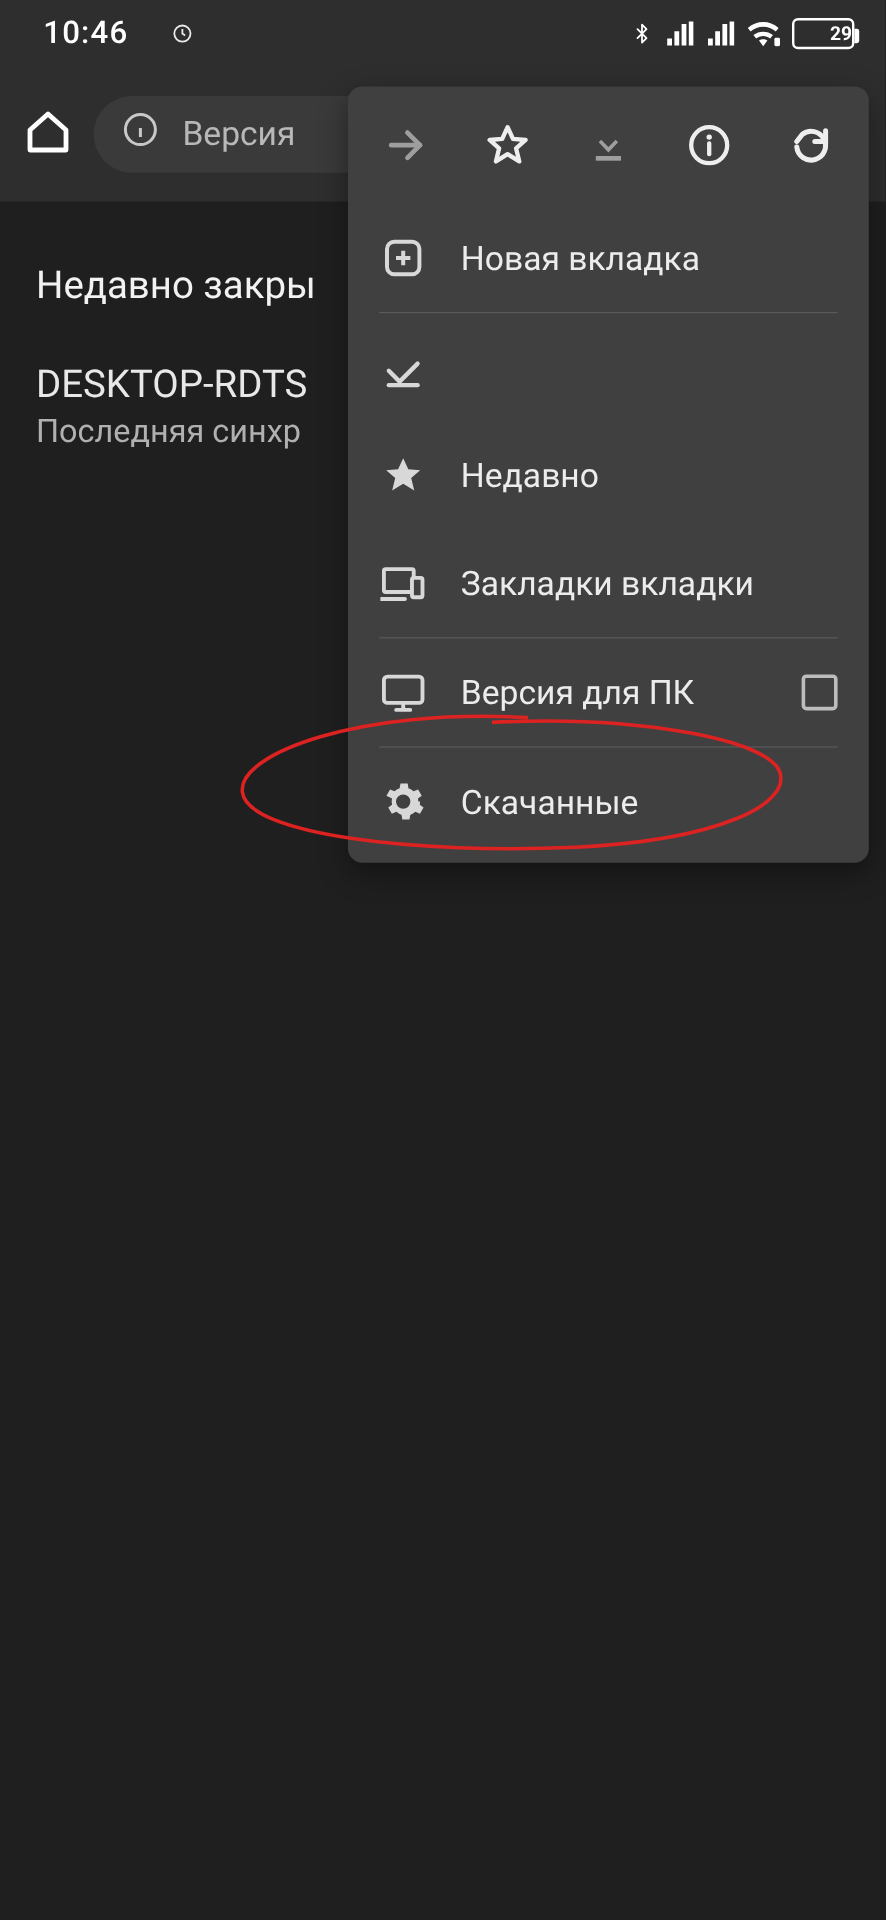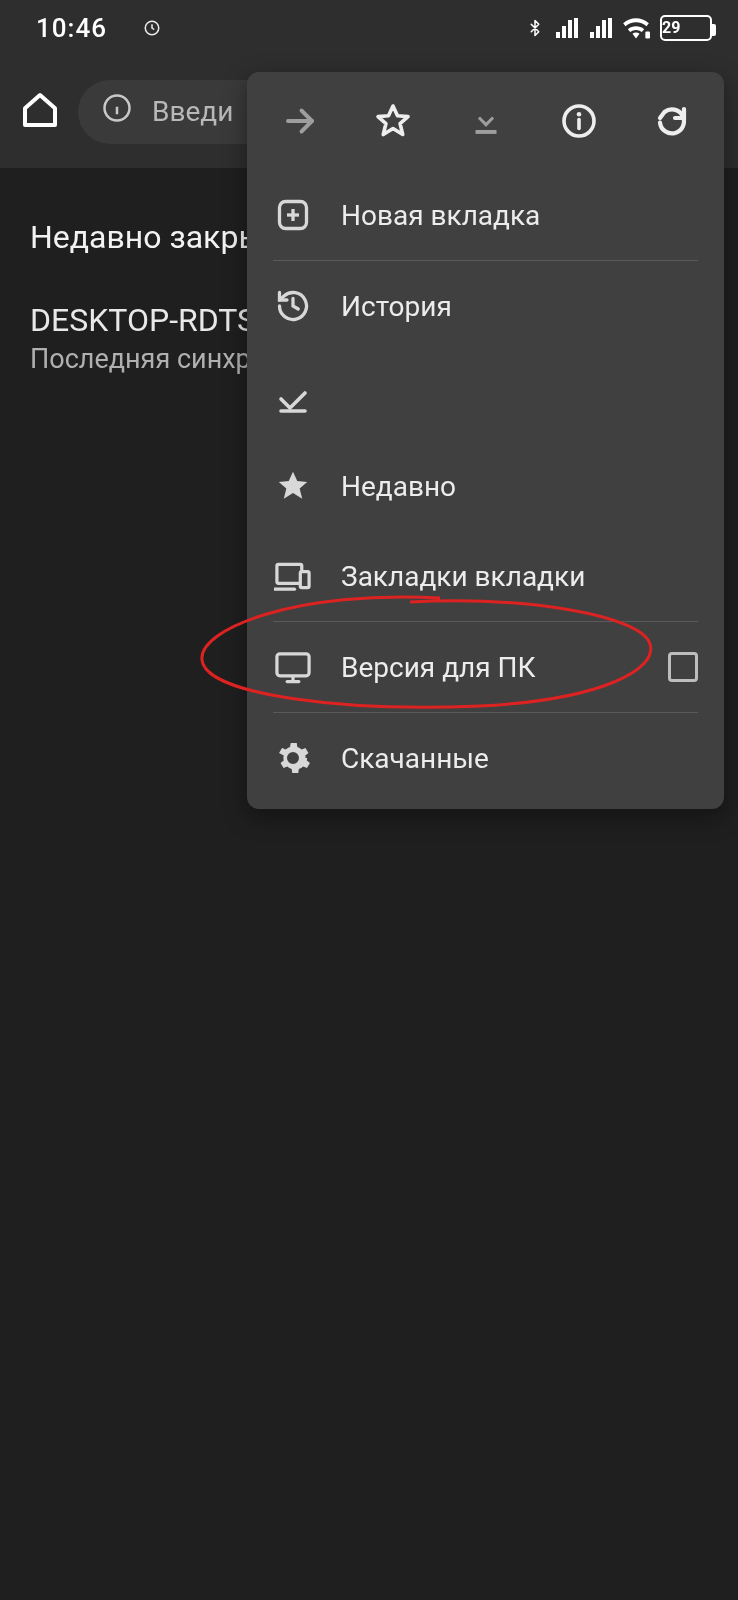--- a/index.html
+++ b/index.html
@@ -73,21 +73,21 @@
   .page .sub {
     font-size:27px;
     color:#b0b0b0;
   }
 
   
   .menu {
     position:absolute;
     top:72px;
     right:14px;
-    width:477px;
+    width:434px;
     background:#404040;
     border-radius:12px;
     box-shadow: 0 8px 24px rgba(0,0,0,.4);
     padding-bottom:6px;
   }
   .menu-toprow {
     height:98px;
     display:flex;
     align-items:center;
     justify-content:space-around;
@@ -131,21 +131,21 @@
 
   
   .annot {
     position:absolute;
     pointer-events:none;
   }
 
   
   .battery {
     width:52px; height:26px; border:2px solid #fff; border-radius:5px;
-    display:flex; align-items:center; justify-content:flex-start;
+    display:flex; align-items:center; justify-content:flex-end;
     font-size:16px; font-weight:700; color:#fff; position:relative;
   }
   .battery::after{
     content:""; position:absolute; right:-6px; top:7px; width:4px; height:12px;
     background:#fff; border-radius:0 2px 2px 0;
   }
 </style>
 </head>
 <body>
 
@@ -192,21 +192,21 @@
     </svg>
   </span>
   <div class="omnibox">
     <span class="info-i">
       <svg width="30" height="30" viewBox="0 0 24 24" fill="none" stroke="#c8c8c8" stroke-width="2">
         <circle cx="12" cy="12" r="10"></circle>
           <line x1="12" y1="8" x2="12" y2="8"></line>
           <line x1="12" y1="11" x2="12" y2="17"></line>
       </svg>
     </span>
-    <span>Введи</span>
+    <span>Версия</span>
   </div>
 </div>
 
 <div class="page">
   <div class="h1">Недавно закры</div>
   <div class="device">DESKTOP-RDTS</div>
   <div class="sub">Последняя синхр</div>
 </div>
 
 <div class="menu">
@@ -250,30 +250,20 @@
           <line x1="12" y1="8" x2="12" y2="16"></line>
           <line x1="8" y1="12" x2="16" y2="12"></line>
       </svg>
     </span>
     <span class="txt">Новая вкладка</span>
   </div>
 
 
   <hr>
 
-  <div class="m-item">
-    <span class="micon">
-      <svg width="36" height="36" viewBox="0 0 24 24" fill="none" stroke="#d8d8d8" stroke-width="2.2" stroke-linecap="round">
-        <path d="M3 12a9 9 0 1 0 3-6.7L3 8"></path>
-          <polyline points="3 3 3 8 8 8"></polyline>
-          <polyline points="12 7 12 12 15.5 14"></polyline>
-      </svg>
-    </span>
-    <span class="txt">История</span>
-  </div>
 
   <div class="m-item">
     <span class="micon">
       <svg width="36" height="36" viewBox="0 0 24 24" fill="none" stroke="#d8d8d8" stroke-width="2.4" stroke-linecap="round">
         <polyline points="4 14 10 20 20 10"></polyline>
           <line x1="4" y1="22" x2="20" y2="22"></line>
       </svg>
     </span>
   </div>
 

